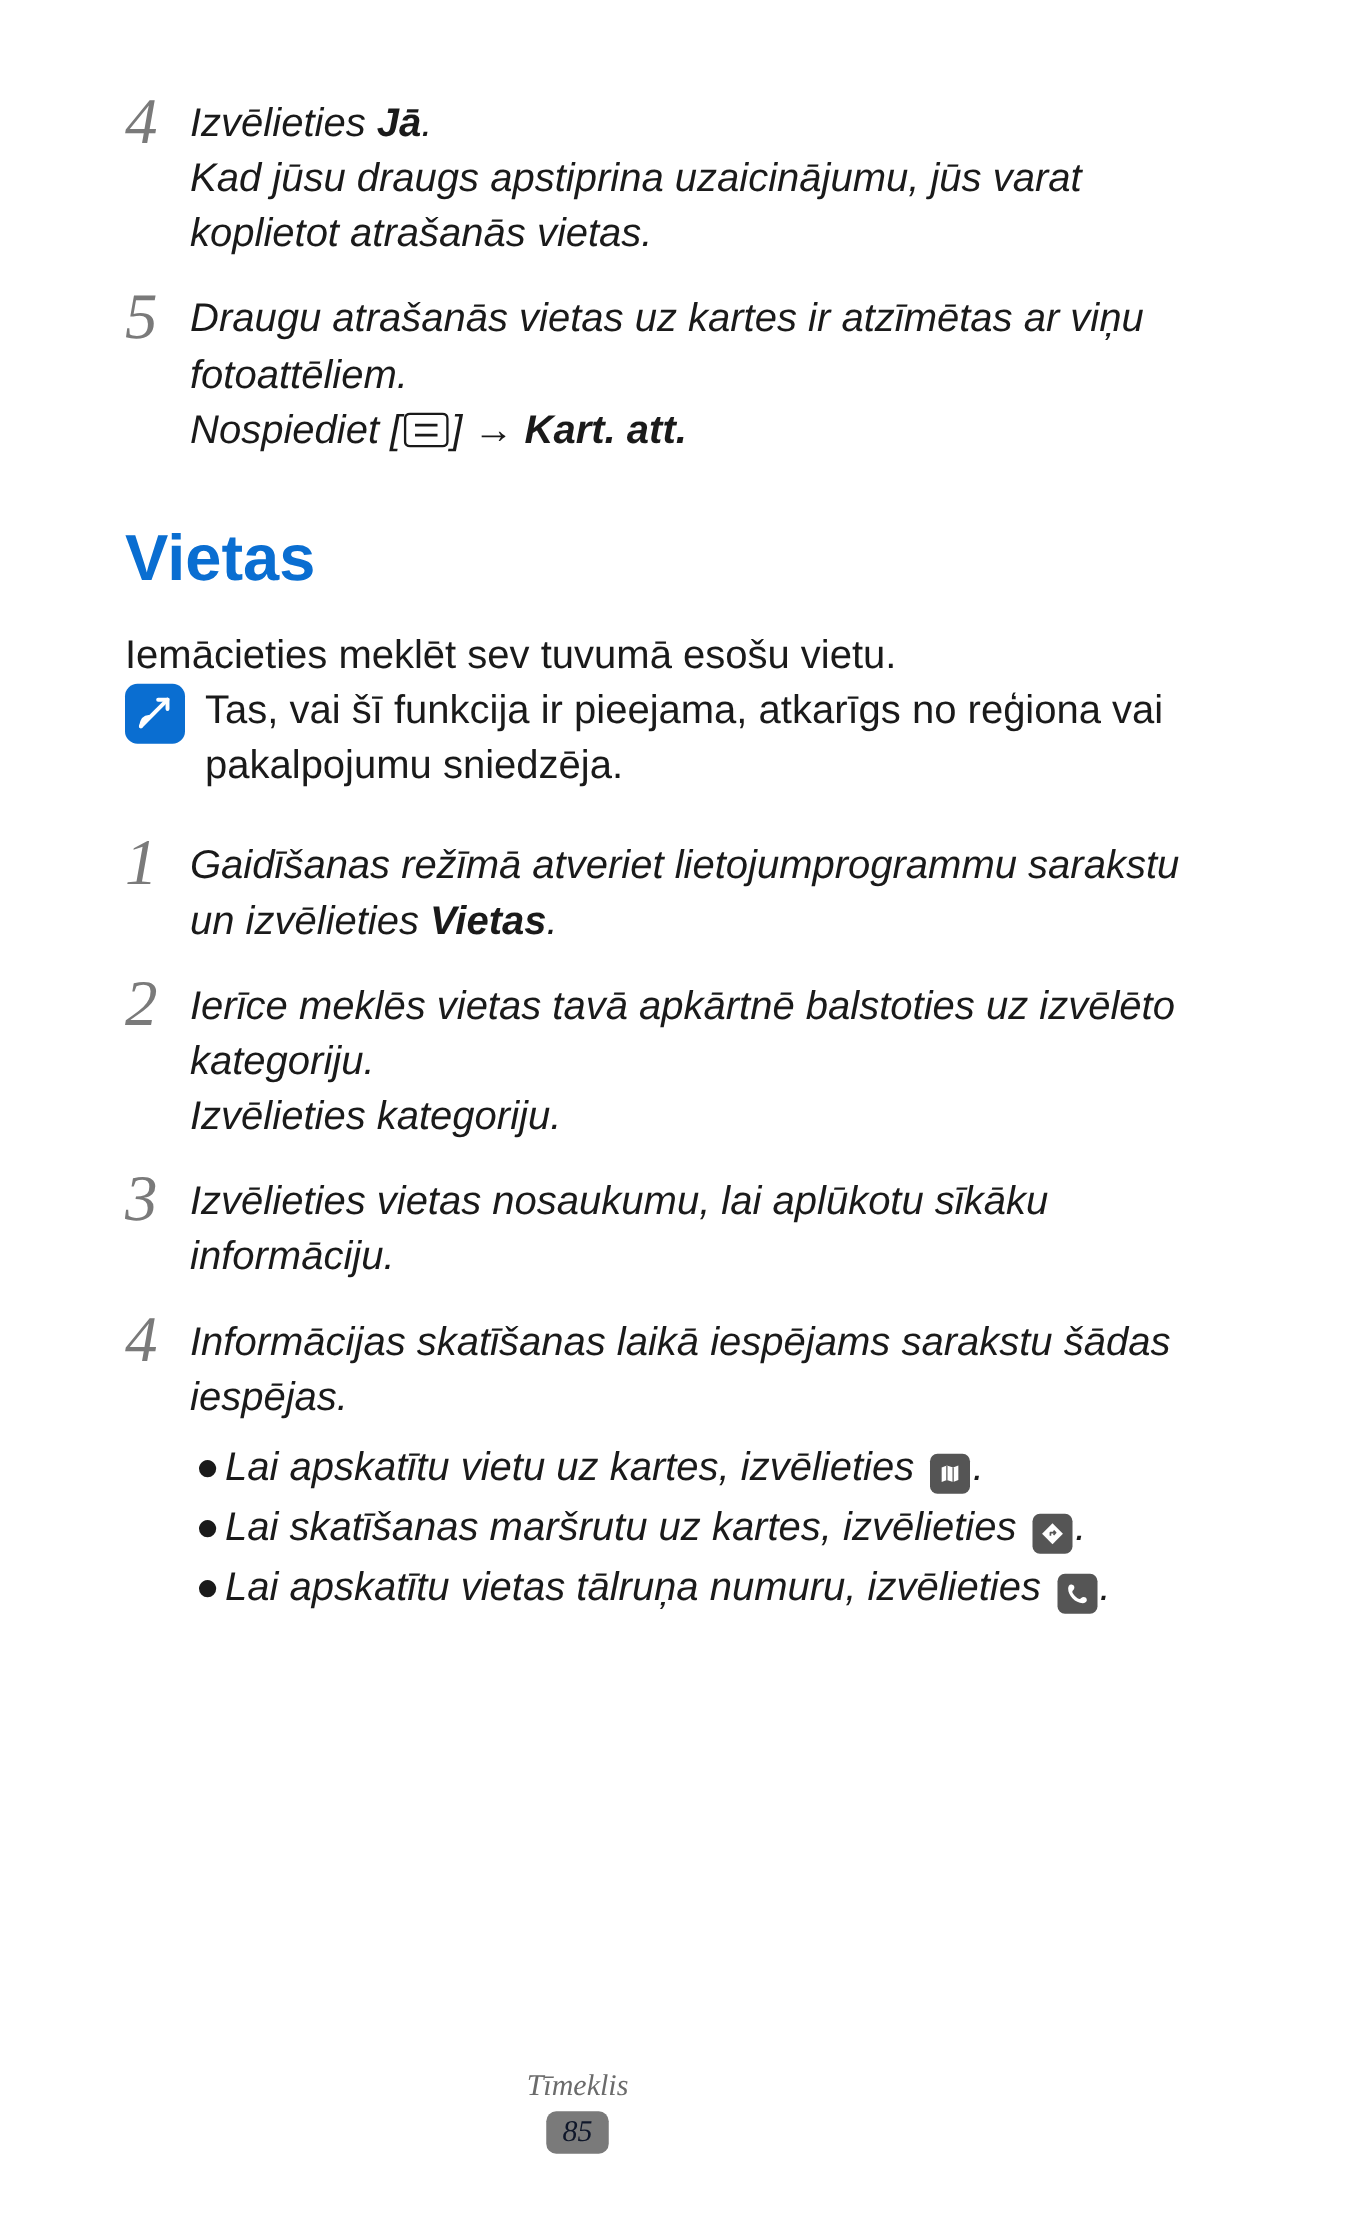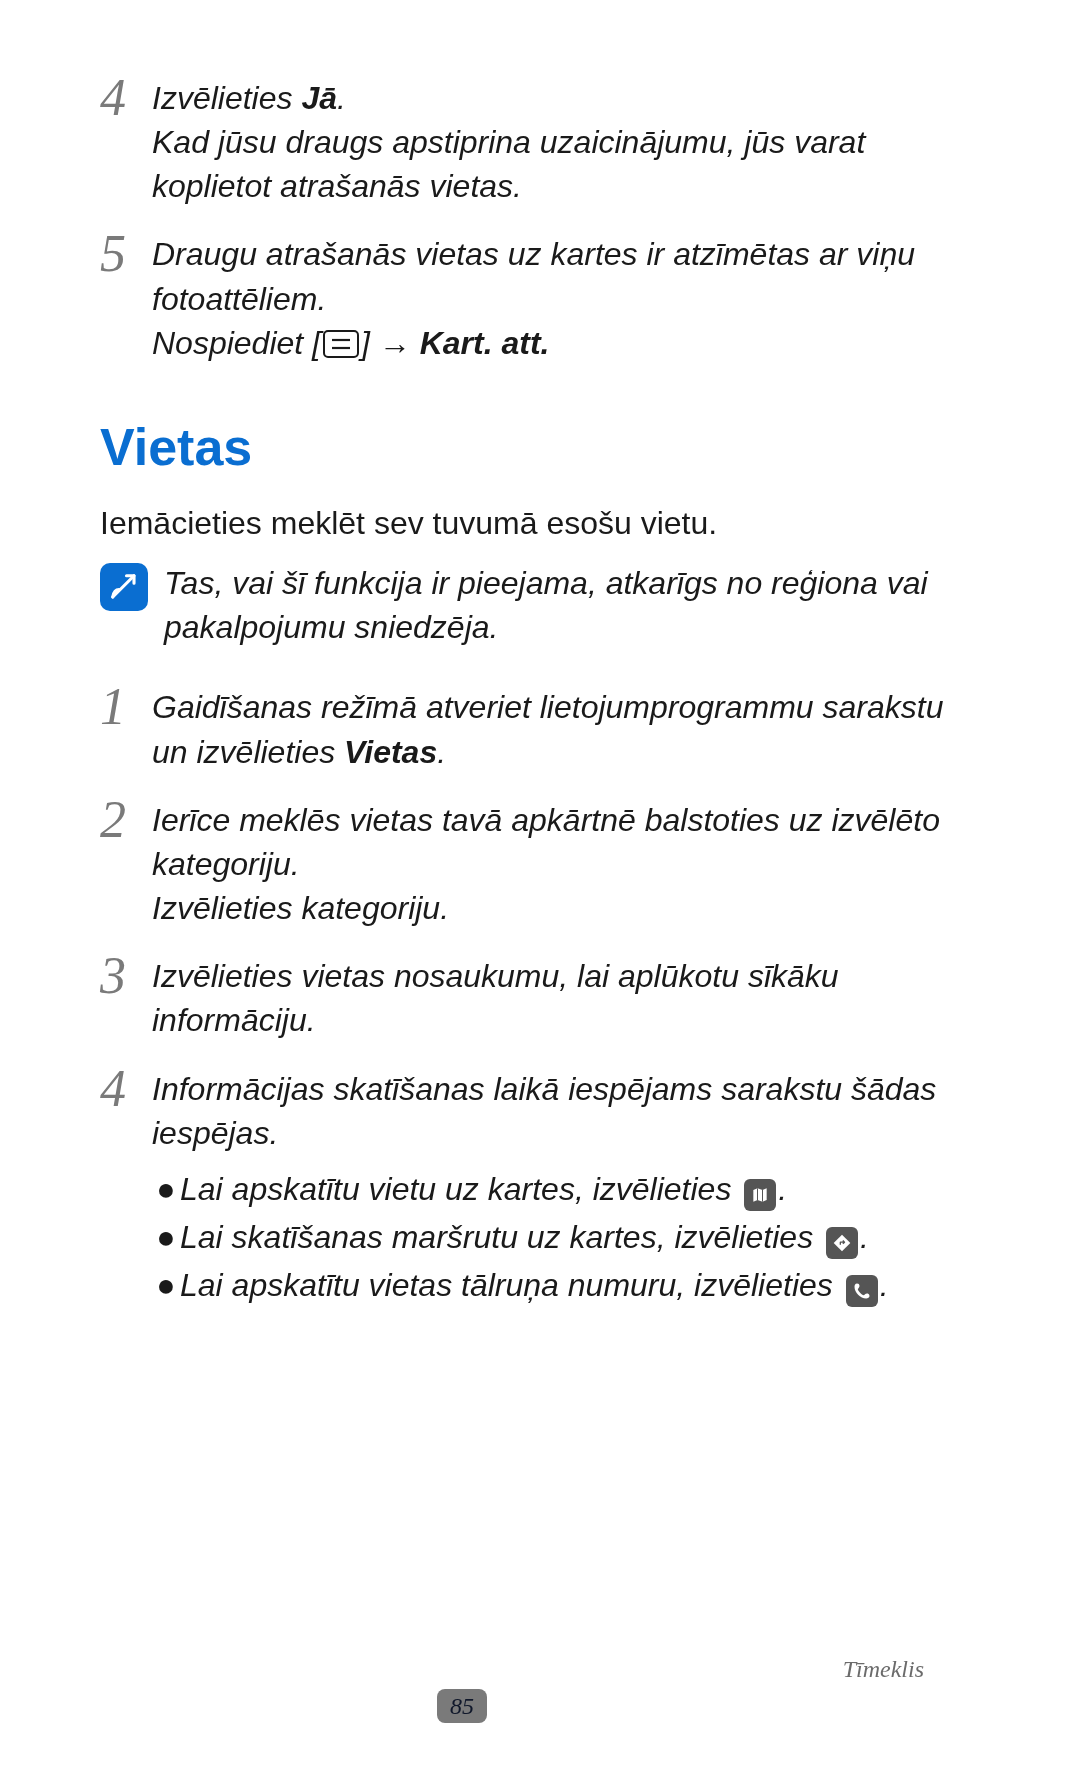--- a/index.html
+++ b/index.html
@@ -50,27 +50,26 @@
   .section-title {
     font-size: 52px;
     font-weight: 700;
     color: #0a6ed1;
     margin-top: 52px;
     margin-bottom: 24px;
   }
   .intro {
     font-size: 32px;
     line-height: 1.38;
-    margin-bottom: 16px;
+    margin-bottom: 0;
   }
   .note-row {
     display: flex;
     align-items: flex-start;
     margin-bottom: 30px;
-    font-style: italic;
   }
   .note-icon-wrap {
     width: 64px;
     flex: 0 0 64px;
     padding-top: 2px;
   }
   .note-icon {
     width: 48px;
     height: 48px;
     border-radius: 10px;
@@ -135,21 +134,21 @@
     stroke: #ffffff;
     fill: #ffffff;
     stroke-width: 1.5;
     stroke-linejoin: round;
   }
   .footer {
     position: absolute;
     bottom: 48px;
     left: 0;
     width: 924px;
-    text-align: right;
+    text-align: center;
   }
   .footer-label {
     font-style: italic;
     font-size: 24px;
     color: #6b6b6b;
     font-family: Georgia, "Times New Roman", serif;
   }
   .page-num-wrap {
     margin-top: 6px;
     display: flex;

